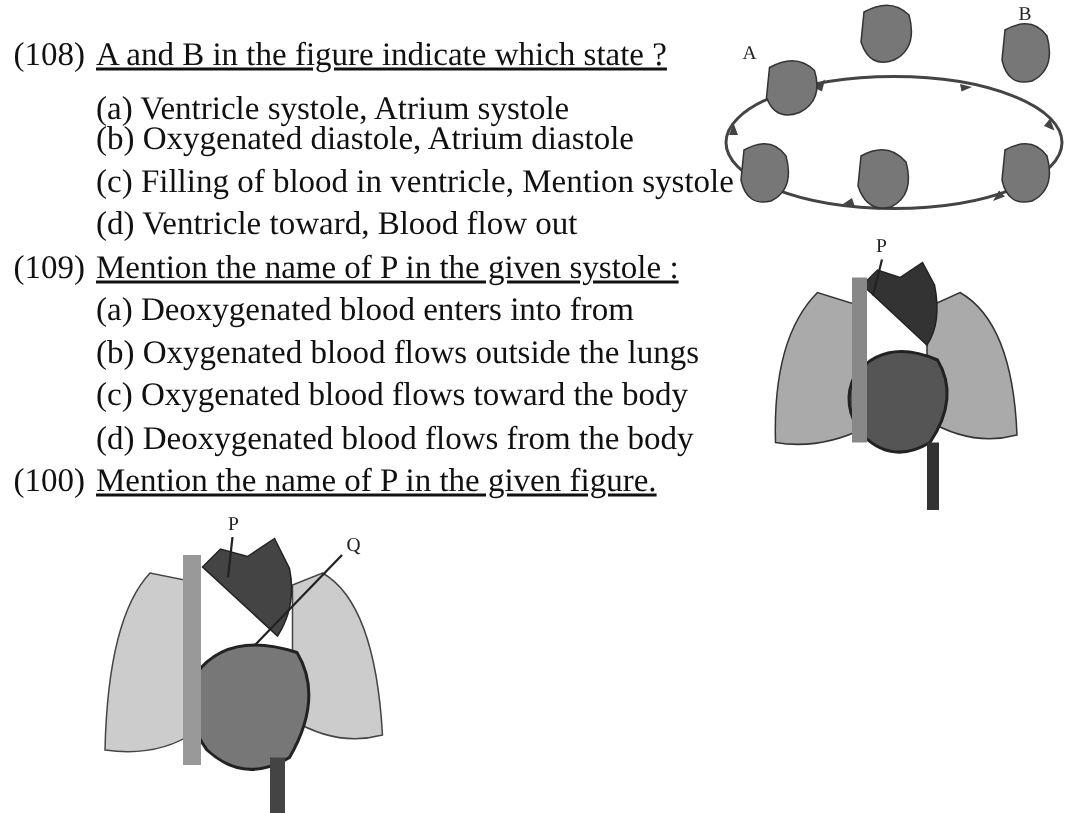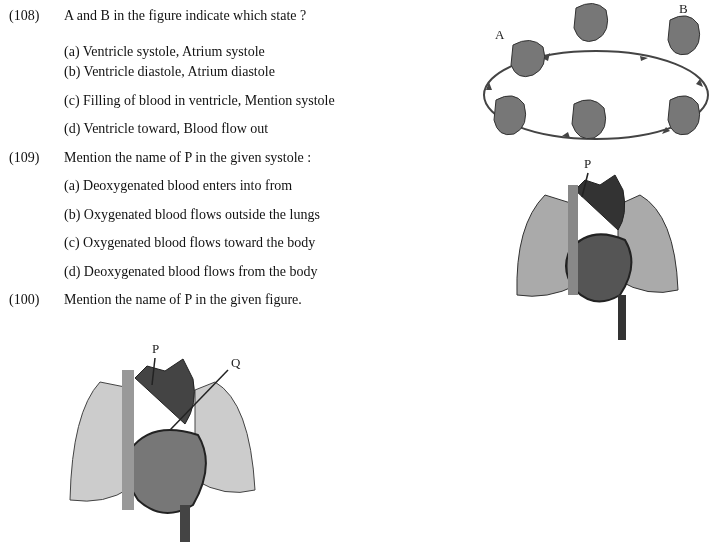--- a/index.html
+++ b/index.html
@@ -1,31 +1,31 @@
 <!DOCTYPE html>
 <html><head>
 <meta charset="utf-8">
 <style>
   html, body { margin:0; padding:0; background:#ffffff; }
   body { width:724px; height:542px; position:relative; overflow:hidden;
          font-family:"Liberation Serif","DejaVu Serif",serif; color:#111; }
-  .line { position:absolute; font-size:14px; white-space:nowrap; line-height:20px; }
+  .line { position:absolute; font-size:22px; white-space:nowrap; line-height:20px;margin-top:20px; }
   .num { position:absolute; left:9px; }
-  .q { left:64px; }
+  .q { left:64px;text-decoration:underline; }
   .opt { left:64px; }
   .fig { position:absolute; }
   .label { font-family:"Liberation Serif",serif; font-size:13px; fill:#222; }
 </style>
 </head>
 <body>
 
 <div class="line num" style="top:6px">(108)</div>
 <div class="line q" style="top:6px">A and B in the figure indicate which state ?</div>
 <div class="line opt" style="top:42px">(a) Ventricle systole, Atrium systole</div>
-<div class="line opt" style="top:62px">(b) Ventricle diastole, Atrium diastole</div>
+<div class="line opt" style="top:62px">(b) Oxygenated diastole, Atrium diastole</div>
 <div class="line opt" style="top:91px">(c) Filling of blood in ventricle, Mention systole</div>
 <div class="line opt" style="top:119px">(d) Ventricle toward, Blood flow out</div>
 
 <div class="line num" style="top:148px">(109)</div>
 <div class="line q" style="top:148px">Mention the name of P in the given systole :</div>
 <div class="line opt" style="top:176px">(a) Deoxygenated blood enters into from</div>
 <div class="line opt" style="top:205px">(b) Oxygenated blood flows outside the lungs</div>
 <div class="line opt" style="top:233px">(c) Oxygenated blood flows toward the body</div>
 <div class="line opt" style="top:262px">(d) Deoxygenated blood flows from the body</div>
 

